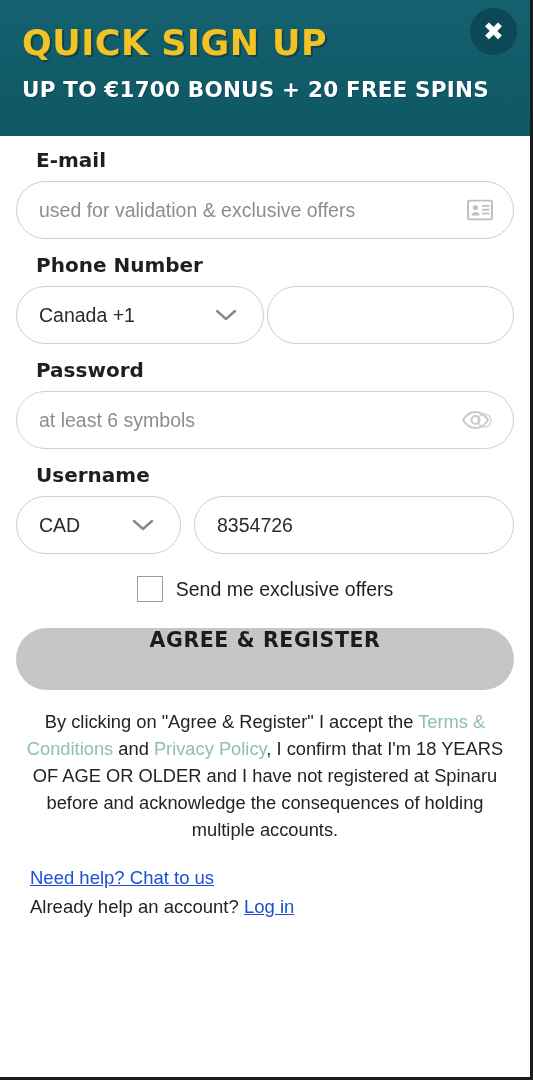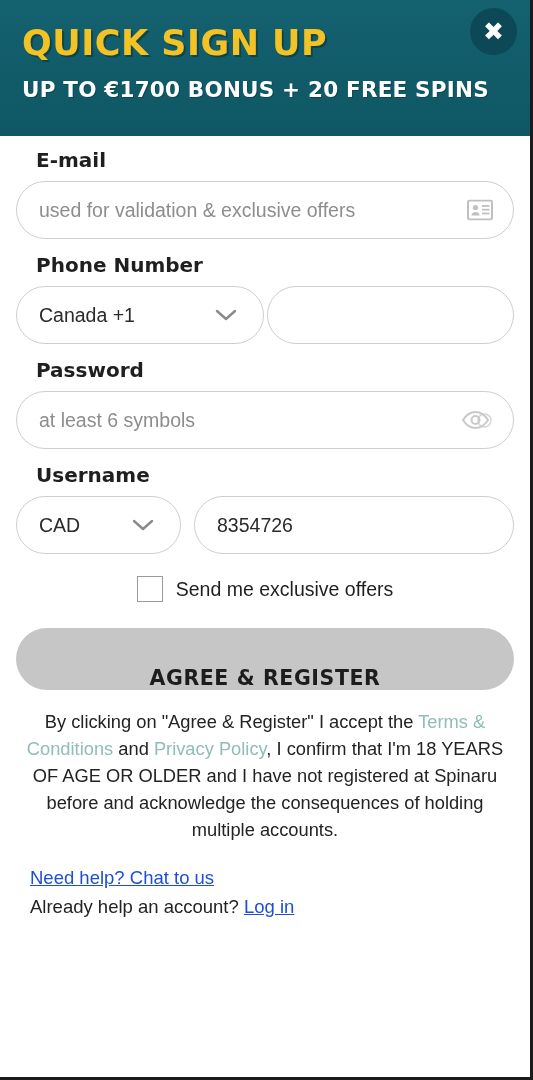--- a/index.html
+++ b/index.html
@@ -154,21 +154,21 @@
     color: #1f1f1f;
     font-family: "Liberation Sans", sans-serif;
   }
 
   
   .submit-button {
     height: 62px;
     border-radius: 31px;
     background: #c6c6c6;
     display: flex;
-    align-items: flex-end;
+    align-items: flex-start;
     justify-content: center;
     cursor: pointer;
     margin-bottom: 18px;
   }
   .submit-button .label {
     font-size: 20.5px;
     font-weight: bold;
     color: #1c1c1c;
     letter-spacing: 0.6px;
     font-family: "DejaVu Sans", sans-serif;

